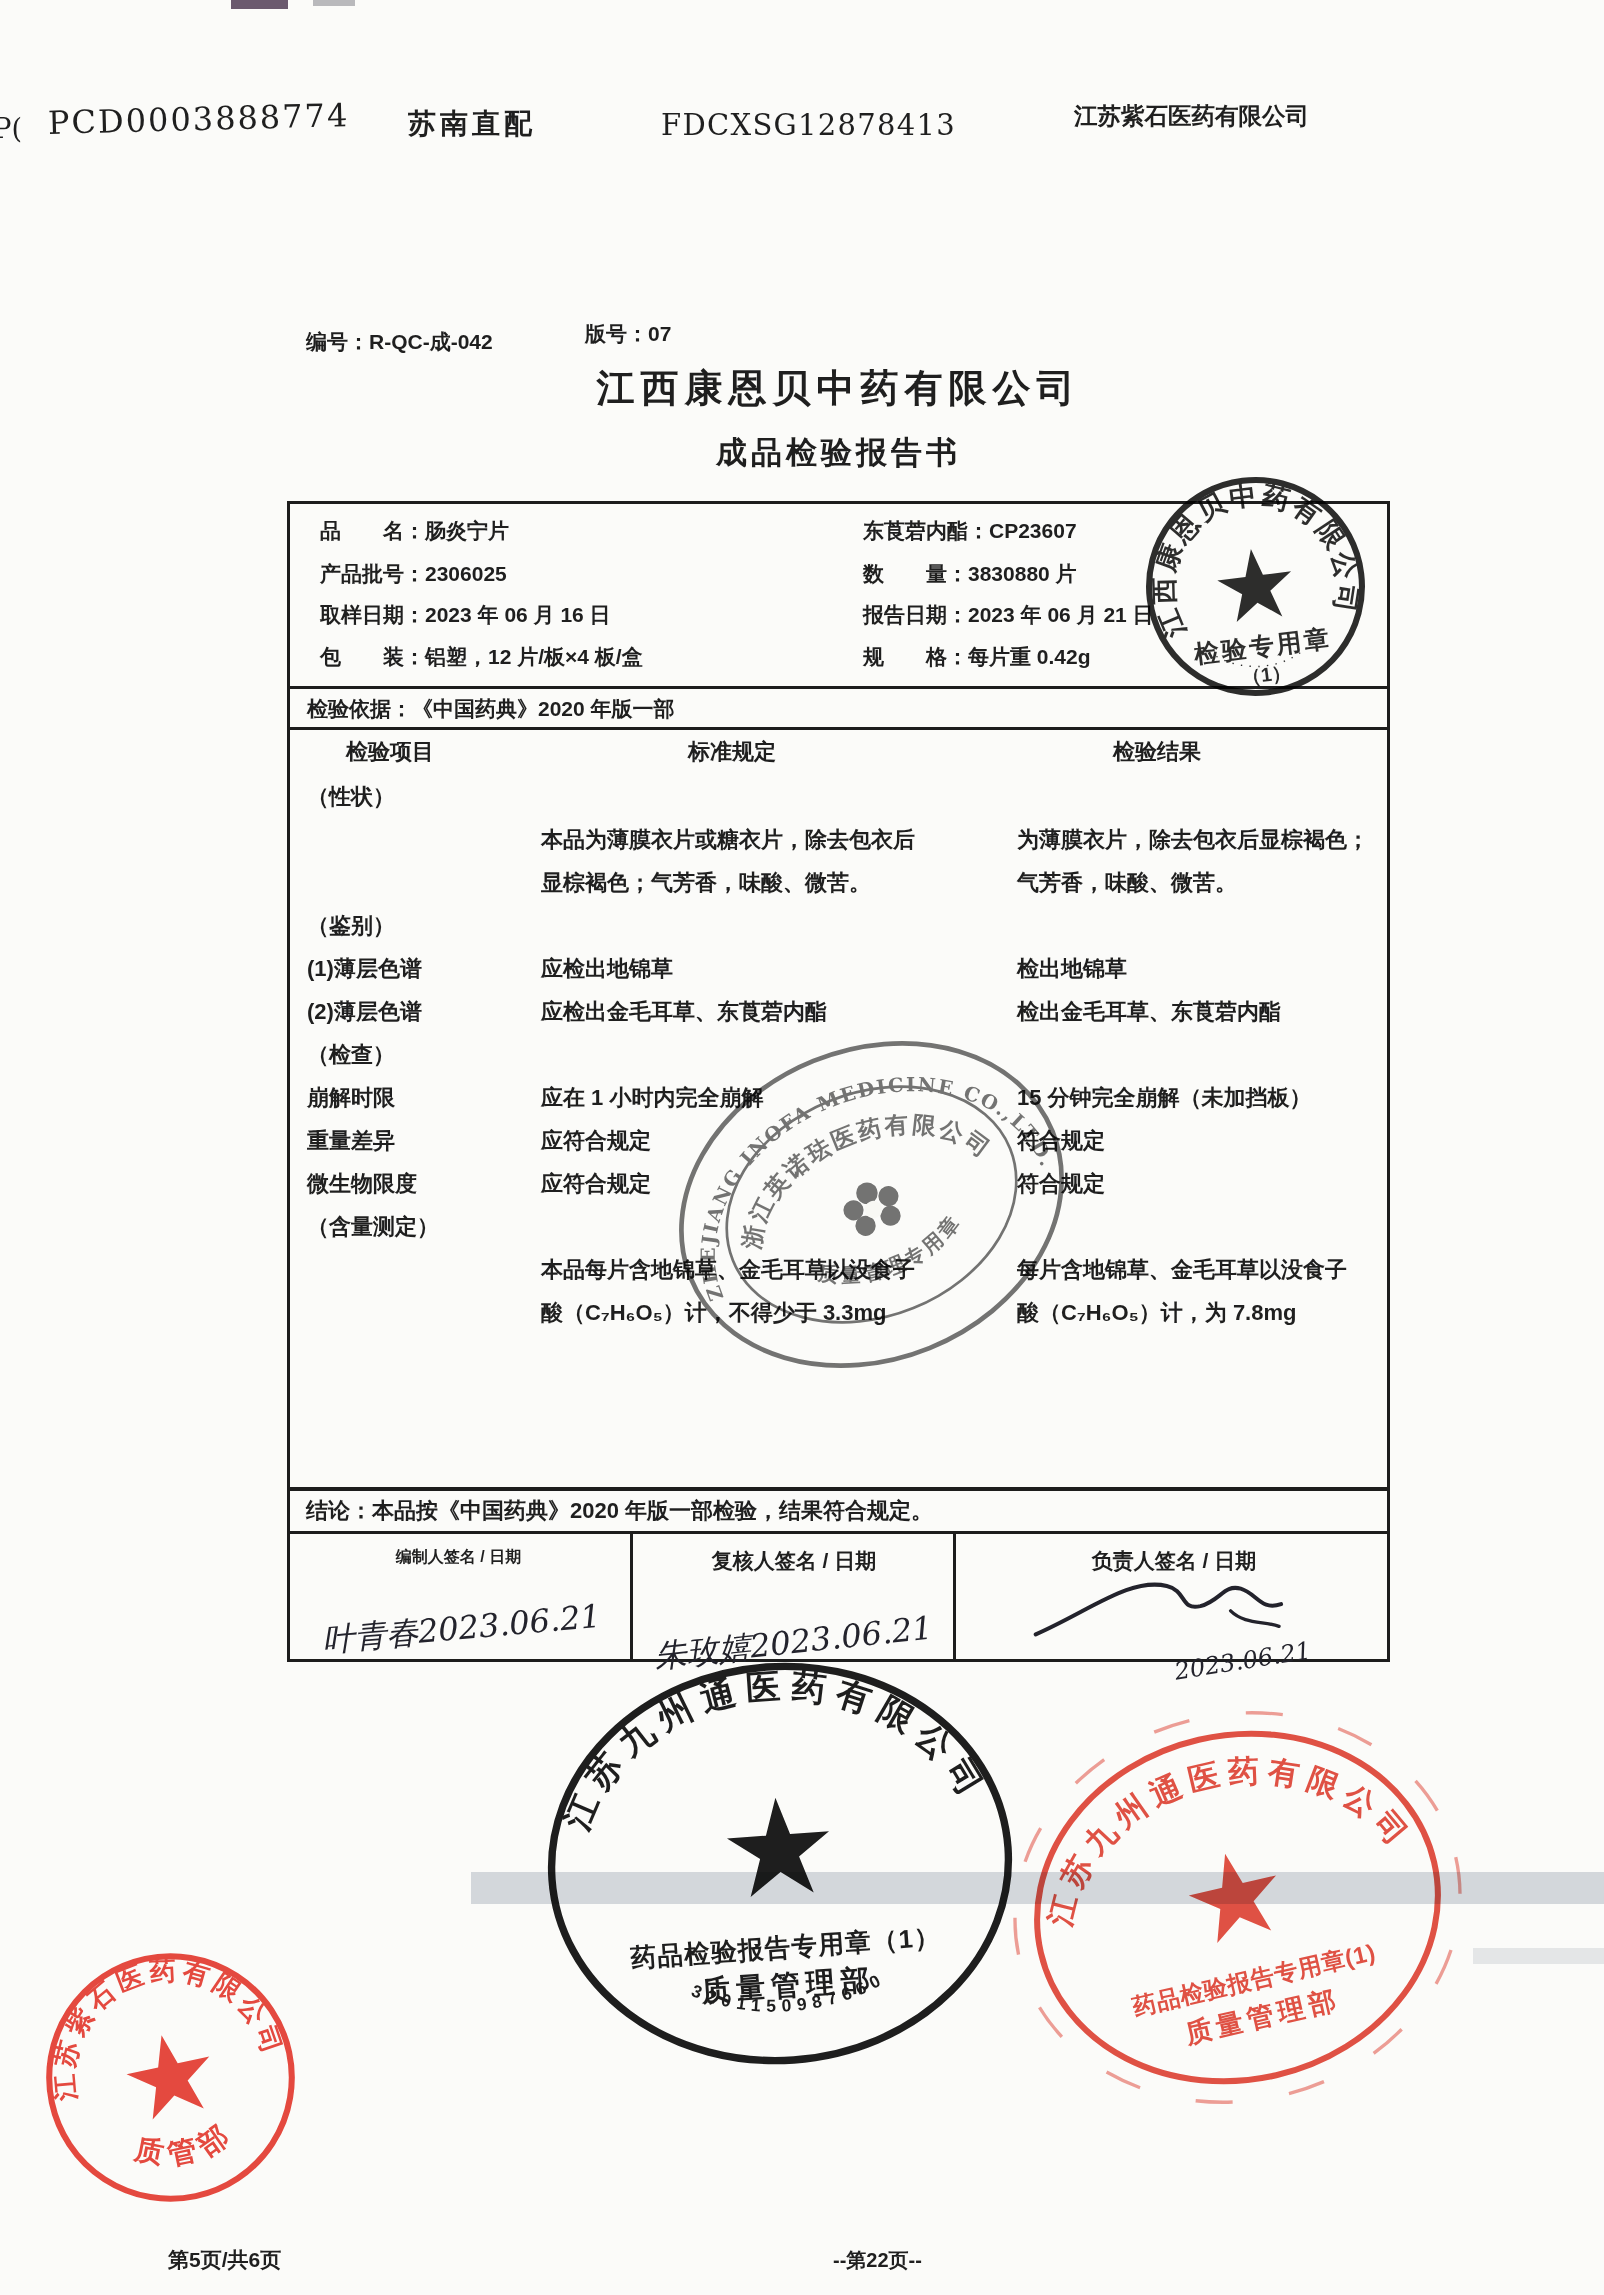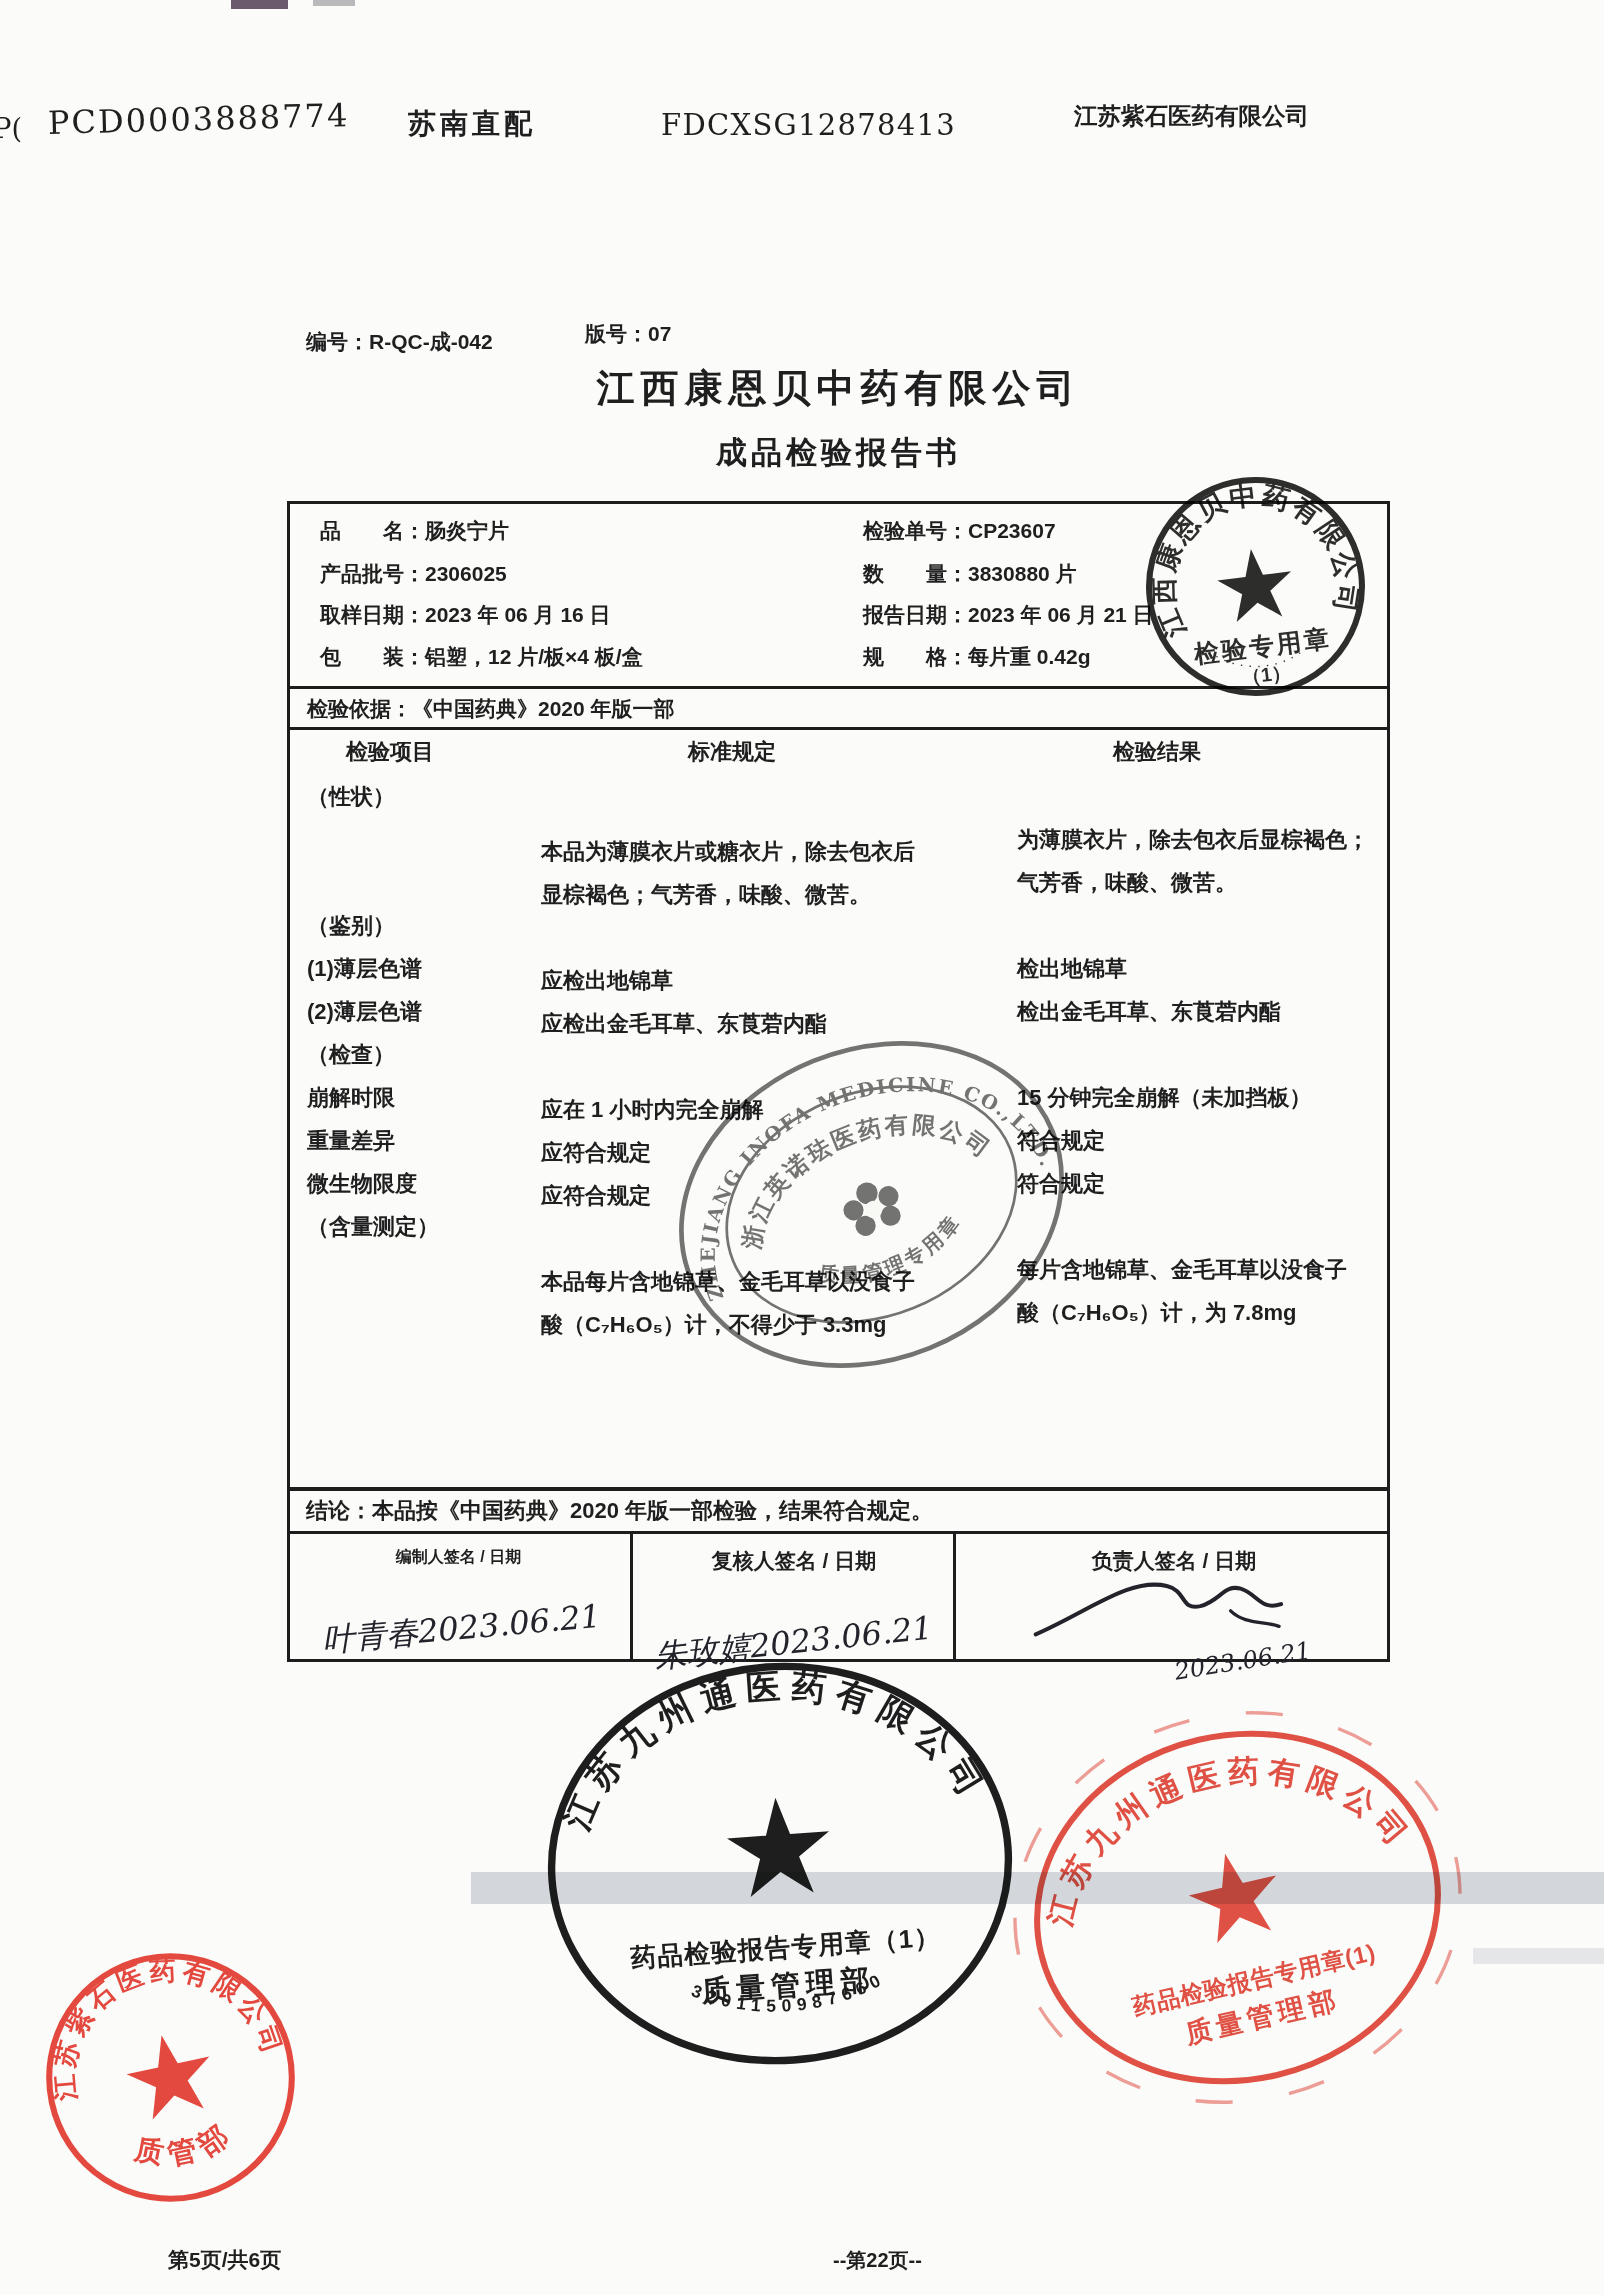--- a/index.html
+++ b/index.html
@@ -8,21 +8,21 @@
   .t{position:absolute;white-space:nowrap;font-weight:bold;color:#1f1f1f;}
   .serif{font-family:"DejaVu Serif","Liberation Serif",serif;font-weight:normal;}
   .line{position:absolute;background:#1d1d1d;}
   .table-frame{position:absolute;left:287px;top:501px;width:1103px;height:1161px;
                border:3.4px solid #1d1d1d;box-sizing:border-box;}
   .info-row{position:absolute;height:42px;font-size:21px;font-weight:bold;white-space:nowrap;}
   .spec-rows{position:absolute;left:287px;top:782px;width:1103px;}
   .spec-row{position:relative;height:43px;font-size:22px;font-weight:bold;}
   .spec-row span{position:absolute;top:0;white-space:nowrap;}
   .spec-row .c0{left:20px;}
-  .spec-row .c1{left:254px;margin-top:12px;}
+  .spec-row .c1{left:254px;}
   .spec-row .c2{left:730px;}
   .hw{position:absolute;font-family:"DejaVu Serif",serif;font-style:italic;
       color:#23232c;white-space:nowrap;}
   .stamp{position:absolute;mix-blend-mode:multiply;}
   .band{position:absolute;background:rgba(148,158,170,0.38);}
   .artifact{position:absolute;}
 </style>
 </head>
 <body>
 
@@ -46,21 +46,21 @@
 
   <div class="t" style="left:435px;top:363px;width:807px;text-align:center;font-size:38px;letter-spacing:6px;white-space:nowrap;">江西康恩贝中药有限公司</div>
   <div class="t" style="left:435px;top:432px;width:807px;text-align:center;font-size:31px;letter-spacing:4px;">成品检验报告书</div>
 
   <div class="table-frame"></div>
 
   <div class="info-row" style="left:320px;top:517px;">
     <span>品　　名：</span><span>肠炎宁片</span>
   </div>
   <div class="info-row" style="left:863px;top:517px;">
-    <span>检验单号：</span><span>CP23607</span>
+    <span>东莨菪内酯：</span><span>CP23607</span>
   </div>
   <div class="info-row" style="left:320px;top:560px;">
     <span>产品批号：</span><span>2306025</span>
   </div>
   <div class="info-row" style="left:863px;top:560px;text-align:center;">
     <span>数　　量：</span><span>3830880 片</span>
   </div>
   <div class="info-row" style="left:320px;top:601px;">
     <span>取样日期：</span><span>2023 年 06 月 16 日</span>
   </div>

